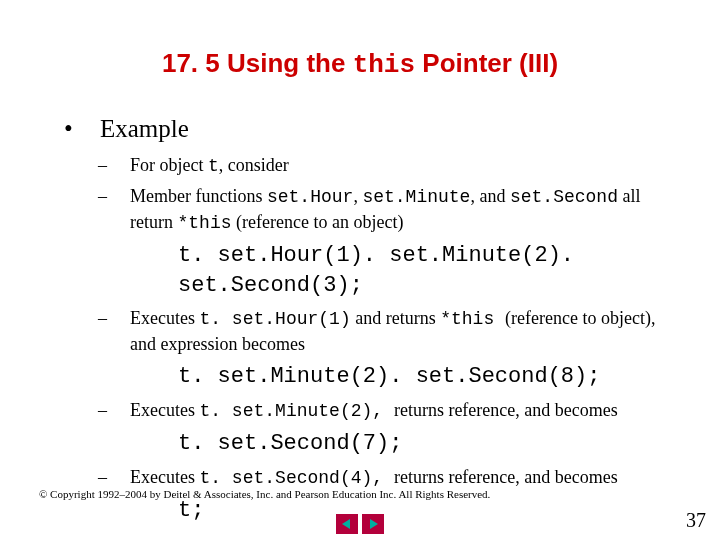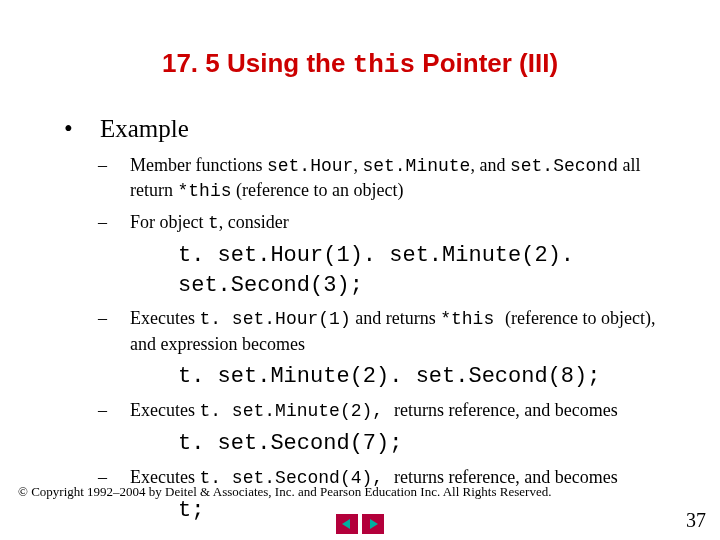--- a/index.html
+++ b/index.html
@@ -68,23 +68,23 @@
     text-indent: 0;
     font-size: 22px;
     line-height: 1.35;
     margin: 0 0 6px 0;
   }
   .mono {
     font-family: "Courier New", Courier, monospace;
   }
   .copyright {
     position: absolute;
-    left: 18px;
+    left: 39px;
     bottom: 40px;
-    font-size: 13px;
+    font-size: 11px;
   }
   .pagenum {
     position: absolute;
     right: 14px;
     bottom: 8px;
     font-family: "Comic Sans MS", "Segoe Script", cursive;
     font-size: 20px;
     color: #000000;
   }
   .nav {
@@ -116,25 +116,25 @@
     <span>17. 5 </span><span> Using the </span><span class="code">this</span><span> Pointer (III)</span>
   </div>
 
   <div class="body">
 
     <p class="lvl1">
       <span class="bullet">•</span><span>Example</span>
     </p>
 
     <p class="lvl2">
-      <span class="dash">–</span><span>Member functions </span><span class="mono">set.Hour</span><span>, </span><span class="mono">set.Minute</span><span>, and </span><span class="mono">set.Second</span><span> all return </span><span class="mono">*this</span><span> (reference to an object)</span>
+      <span class="dash">–</span><span>For object </span><span class="mono">t</span><span>, consider</span>
     </p>
 
     <p class="lvl2">
-      <span class="dash">–</span><span>For object </span><span class="mono">t</span><span>, consider</span>
+      <span class="dash">–</span><span>Member functions </span><span class="mono">set.Hour</span><span>, </span><span class="mono">set.Minute</span><span>, and </span><span class="mono">set.Second</span><span> all return </span><span class="mono">*this</span><span> (reference to an object)</span>
     </p>
     <span class="indent mono">t. set.Hour(1). set.Minute(2). set.Second(3);</span>
 
     <p class="lvl2">
       <span class="dash">–</span><span>Executes </span><span class="mono">t. set.Hour(1)</span><span> and returns </span><span class="mono">*this </span><span> (reference to object), and expression becomes</span>
     </p>
     <span class="indent mono">t. set.Minute(2). set.Second(8);</span>
 
     <p class="lvl2">
       <span class="dash">–</span><span>Executes </span><span class="mono">t. set.Minute(2), </span><span>returns reference, and becomes</span>

